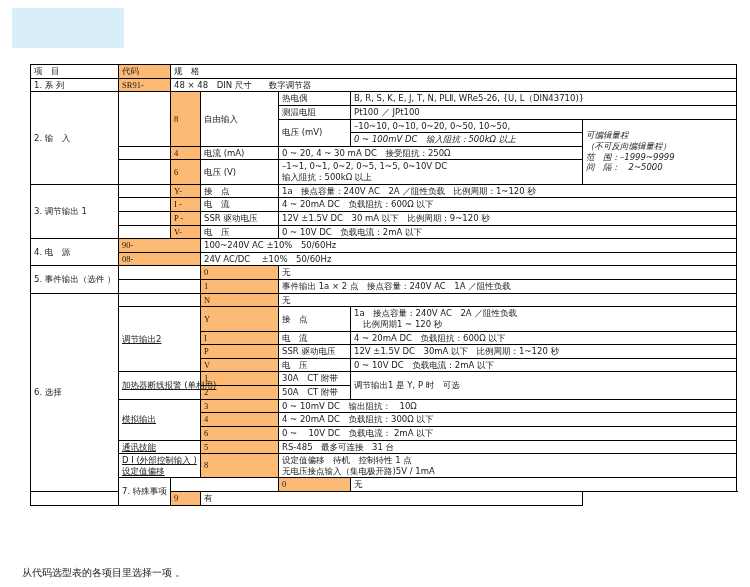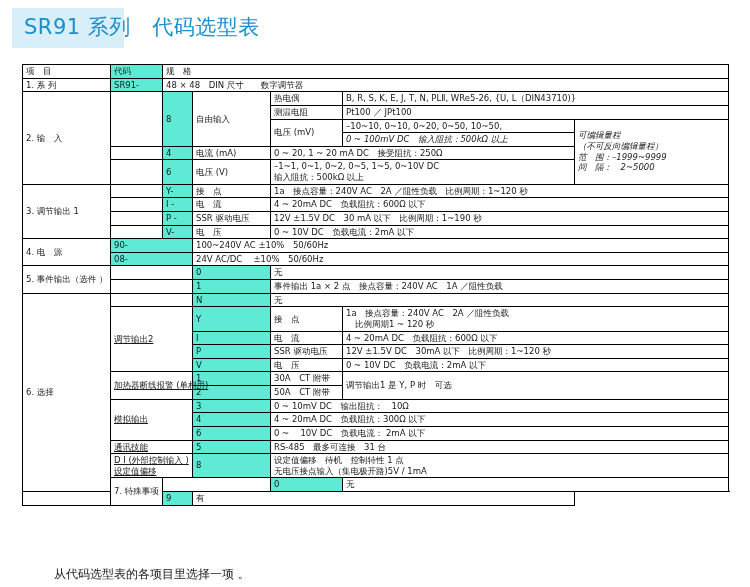--- a/index.html
+++ b/index.html
@@ -17,62 +17,61 @@
     background:#d8eef9;
   }
   #title-text{
     position:absolute;left:24px;top:13px;
     font-size:21px;letter-spacing:.5px;color:#1b8ed0;
     font-family:"DejaVu Sans","Liberation Sans",sans-serif;
     white-space:nowrap;
   }
   
   #spec-table{
-    position:absolute;left:22px;top:64px;
+    position:absolute;left:30px;top:64px;
     width:706px;
     border-collapse:collapse;
     table-layout:fixed;
   }
   #spec-table td,#spec-table th{
     border:1px solid #000;
     padding:1px 3px;
     font-size:8.5px;
     line-height:1.25;
     vertical-align:middle;
     font-weight:normal;
     text-align:left;
     color:#1a1a1a;
     white-space:nowrap;
   }
-  .code{background:#5eead4;text-align:center;}
+  .code{background:#fdba74;text-align:center;font-family:Liberation Serif, serif;}
   .ctr{text-align:center;}
   .item{text-align:left;padding-left:10px;border-radius:6px;}
   .itemc{text-align:center;text-decoration:underline;}
   .nb-t{border-top:none;font-style:italic;}
   .nb-b{border-bottom:none;}
   .nb-all{border:none;}
   .hdr-sp{text-align:center;padding-right:250px;}
   .two-line{white-space:normal;line-height:1.45;}
   .sp{display:inline-block;width:9px;}
   .rangebox{
     text-align:center;white-space:normal;line-height:1.65;font-size:8.5px;
   }
   .rangebox .ln{display:block;font-style:italic;}
   
   #footnote{
     position:absolute;left:22px;top:566px;
-    font-size:12px;color:#1a1a1a;margin-left:32px;
+    font-size:10px;color:#1a1a1a;
   }
 </style>
 </head>
 <body>
 
 <div id="title-bar">
   <div id="title-bg"></div>
-  <div id="title-text">SR91 系列　代码选型表</div>
 </div>
 
 <table id="spec-table">
   <colgroup>
     <col style="width:88px">
     <col style="width:52px">
     <col style="width:30px">
     <col style="width:78px">
     <col style="width:72px">
     <col style="width:232px">
@@ -118,21 +117,21 @@
   </tr>
 
   <tr>
     <td class="nb-t">0 ~ 100mV DC　输入阻抗：500kΩ 以上</td>
   </tr>
 
   <tr>
     <td class="nb-all"></td>
     <td class="code">4</td>
     <td class="ctr">电流 (mA)</td>
-    <td colspan="2">0 ~ 20,  1 ~ 20 mA DC　接受阻抗：250Ω</td>
+    <td colspan="2">0 ~ 20,  4 ~ 30 mA DC　接受阻抗：250Ω</td>
   </tr>
 
   <tr>
     <td class="nb-all"></td>
     <td class="code">6</td>
     <td class="ctr">电压 (V)</td>
     <td colspan="2" class="two-line">
       <span class="ln">–1~1, 0~1, 0~2, 0~5, 1~5, 0~10V DC</span><br>
       <span class="ln">输入阻抗：500kΩ 以上</span>
     </td>
@@ -148,21 +147,21 @@
   <tr>
     <td class="nb-all"></td>
     <td class="code">I -</td>
     <td class="ctr">电　流</td>
     <td colspan="3">4 ~ 20mA DC　负载阻抗：600Ω 以下</td>
   </tr>
   <tr>
     <td class="nb-all"></td>
     <td class="code">P -</td>
     <td class="ctr">SSR 驱动电压</td>
-    <td colspan="3">12V ±1.5V DC　30 mA 以下　比例周期：1~190 秒</td>
+    <td colspan="3">12V ±1.5V DC　30 mA 以下　比例周期：9~120 秒</td>
   </tr>
   <tr>
     <td class="nb-all"></td>
     <td class="code">V-</td>
     <td class="ctr">电　压</td>
     <td colspan="3">0 ~ 10V DC　负载电流：2mA 以下</td>
   </tr>
 
   <tr>
     <td rowspan="2" class="item">4. 电　源</td>

